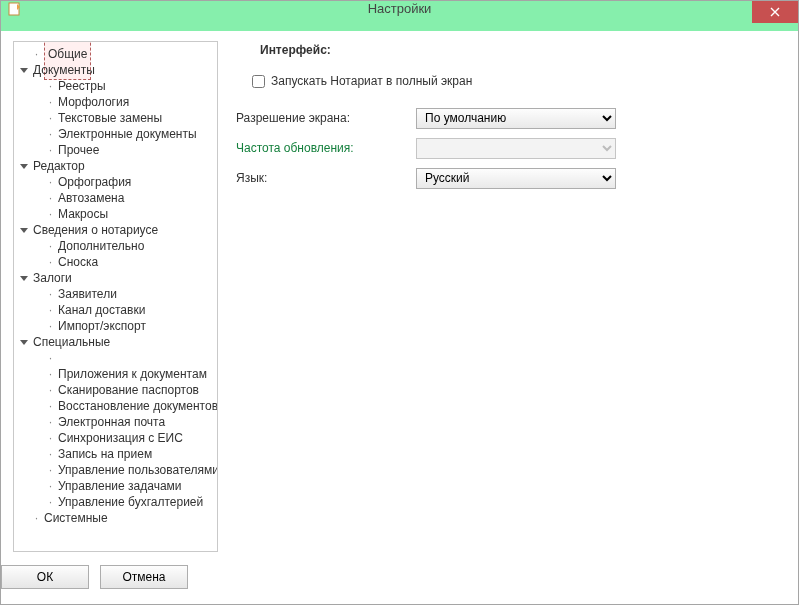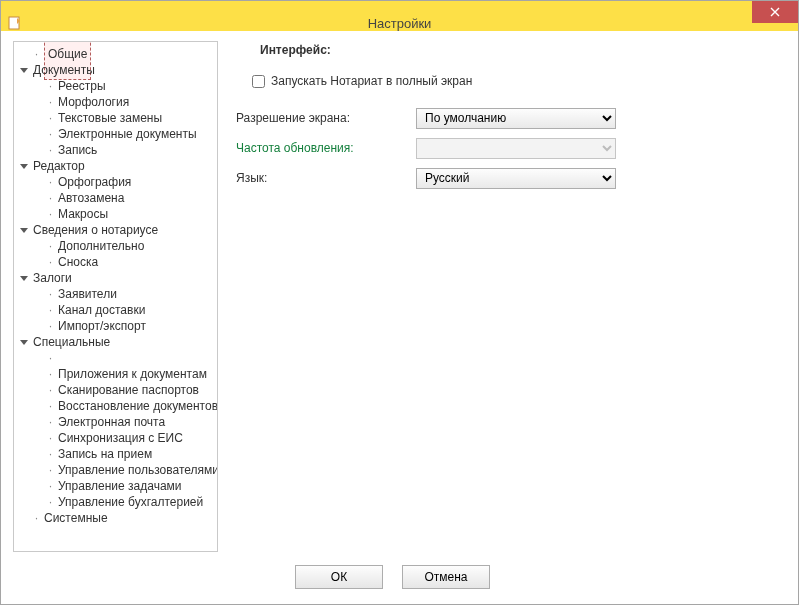--- a/index.html
+++ b/index.html
@@ -1,19 +1,19 @@
 <!DOCTYPE html>
 <html><head>
 <meta charset="utf-8">
 <style>
   * { box-sizing: border-box; }
   html, body { margin:0; padding:0; font-family: "Segoe UI", Tahoma, sans-serif; font-size:12px; color:#333; }
   body { background:#fff; }
   .window { width:799px; height:605px; border:1px solid #a5a5a5; display:flex; flex-direction:column; background:#fff; }
-  .titlebar { height:30px; background:#fde047; display:flex; align-items:flex-end; position:relative; }
+  .titlebar { height:30px; background:#86efac; display:flex; align-items:flex-start; position:relative; }
   .titlebar .icon { width:16px; height:16px; margin-left:6px; display:inline-flex; align-items:center; justify-content:center; }
   .titlebar .title { position:absolute; left:0; right:0; text-align:center; font-size:13px; color:#444; pointer-events:none; }
   .titlebar .close { position:absolute; right:0; top:0; width:46px; height:22px; background:#c75050; color:#fff; display:flex; align-items:center; justify-content:center; cursor:pointer; }
   .titlebar .close svg { width:10px; height:10px; }
   .content { flex:1 1 auto; display:flex; padding:10px 12px 6px 12px; gap:14px; overflow:hidden; }
   .tree-panel { width:205px; border:1px solid #c9c9c9; background:#fff; padding:4px 2px; overflow:auto; }
   .tree ul { list-style:none; margin:0; padding:0 0 0 14px; }
   .tree > ul { padding-left:2px; }
   .tree li { line-height:16px; white-space:nowrap; }
   .tree .row { display:flex; align-items:center; height:16px; cursor:pointer; }
@@ -25,21 +25,21 @@
   .main-panel { flex:1; padding:0 4px; }
   .section-title { font-weight:bold; color:#333; font-size:12px; margin:2px 0 14px 0;padding-left:24px; }
   .form-row { display:flex; align-items:center; height:26px; margin-bottom:4px; }
   .form-row .lbl { width:180px; color:#333; }
   .form-row.disabled .lbl { color:#15803d; }
   .form-row .ctrl { width:200px; }
   select { width:100%; height:21px; border:1px solid #adadad; background:linear-gradient(#fdfdfd,#e9e9e9); font-family:inherit; font-size:12px; padding:0 4px; }
   select:disabled { background:#efefef; color:#a0a0a0; }
   .checkbox-row { display:flex; align-items:center; height:20px; margin:6px 0 14px 16px; }
   .checkbox-row input { margin:0 6px 0 0; }
-  .footer { height:46px; border-top:0; display:flex; align-items:center; justify-content:center; padding:0 14px 8px 0; gap:19px; }
+  .footer { height:46px; border-top:0; display:flex; align-items:center; justify-content:flex-start; padding:0 14px 8px 0; gap:11px; }
   .btn { width:88px; height:24px; border:1px solid #adadad; background:linear-gradient(#fdfdfd,#e6e6e6); cursor:pointer; font-family:inherit; font-size:12px; }
   .tri { display:inline-block; width:0; height:0; }
   .tri.open { border-left:4px solid transparent; border-right:4px solid transparent; border-top:5px solid #595959; }
 </style>
 </head>
 <body>
 
 <div class="window">
   <div class="titlebar">
     <span class="icon">
@@ -100,21 +100,21 @@
                   <div class="row">
                     <span class="exp blank"></span>
                     <span class="dot">·</span>
                     <span class="label">Электронные документы</span>
                   </div>
                 </li>
                 <li>
                   <div class="row">
                     <span class="exp blank"></span>
                     <span class="dot">·</span>
-                    <span class="label">Запись</span>
+                    <span class="label">Прочее</span>
                   </div>
                 </li>
               </ul>
             </li>
             <li>
               <div class="row">
                 <span class="exp">
                   <span class="tri open"></span>
                 </span>
                 <span class="label">Редактор</span>

